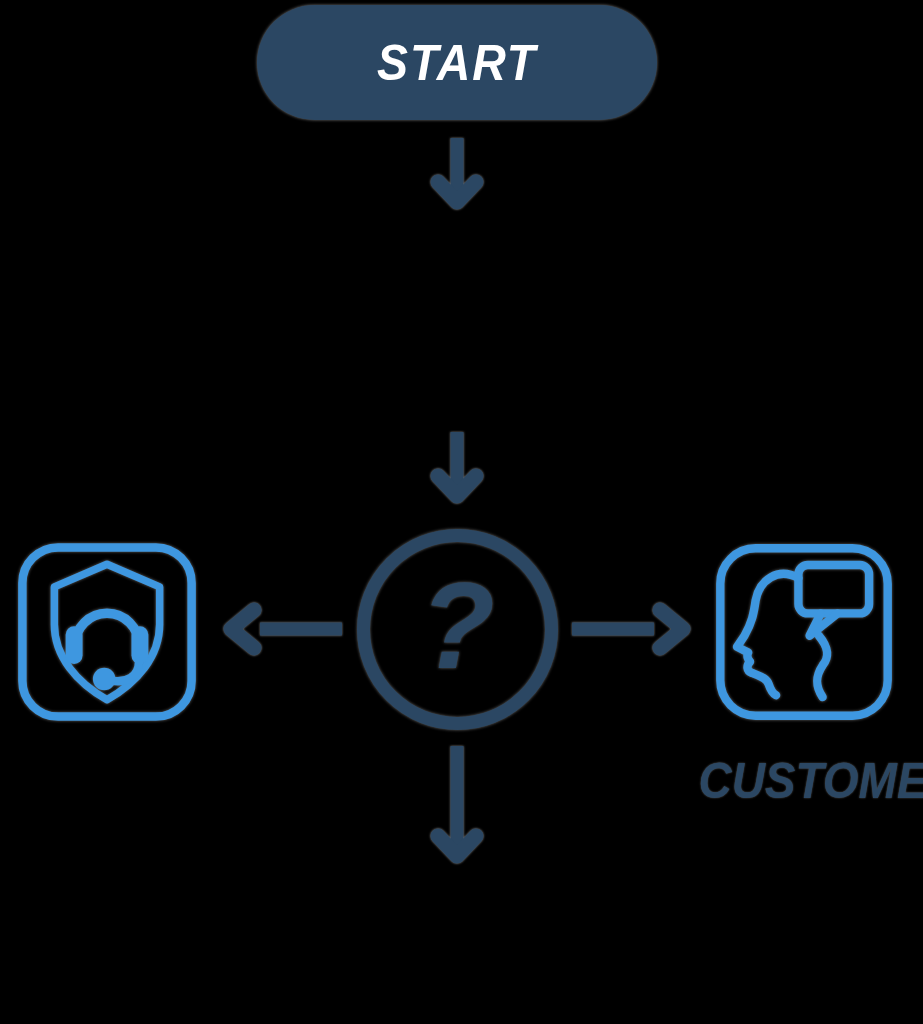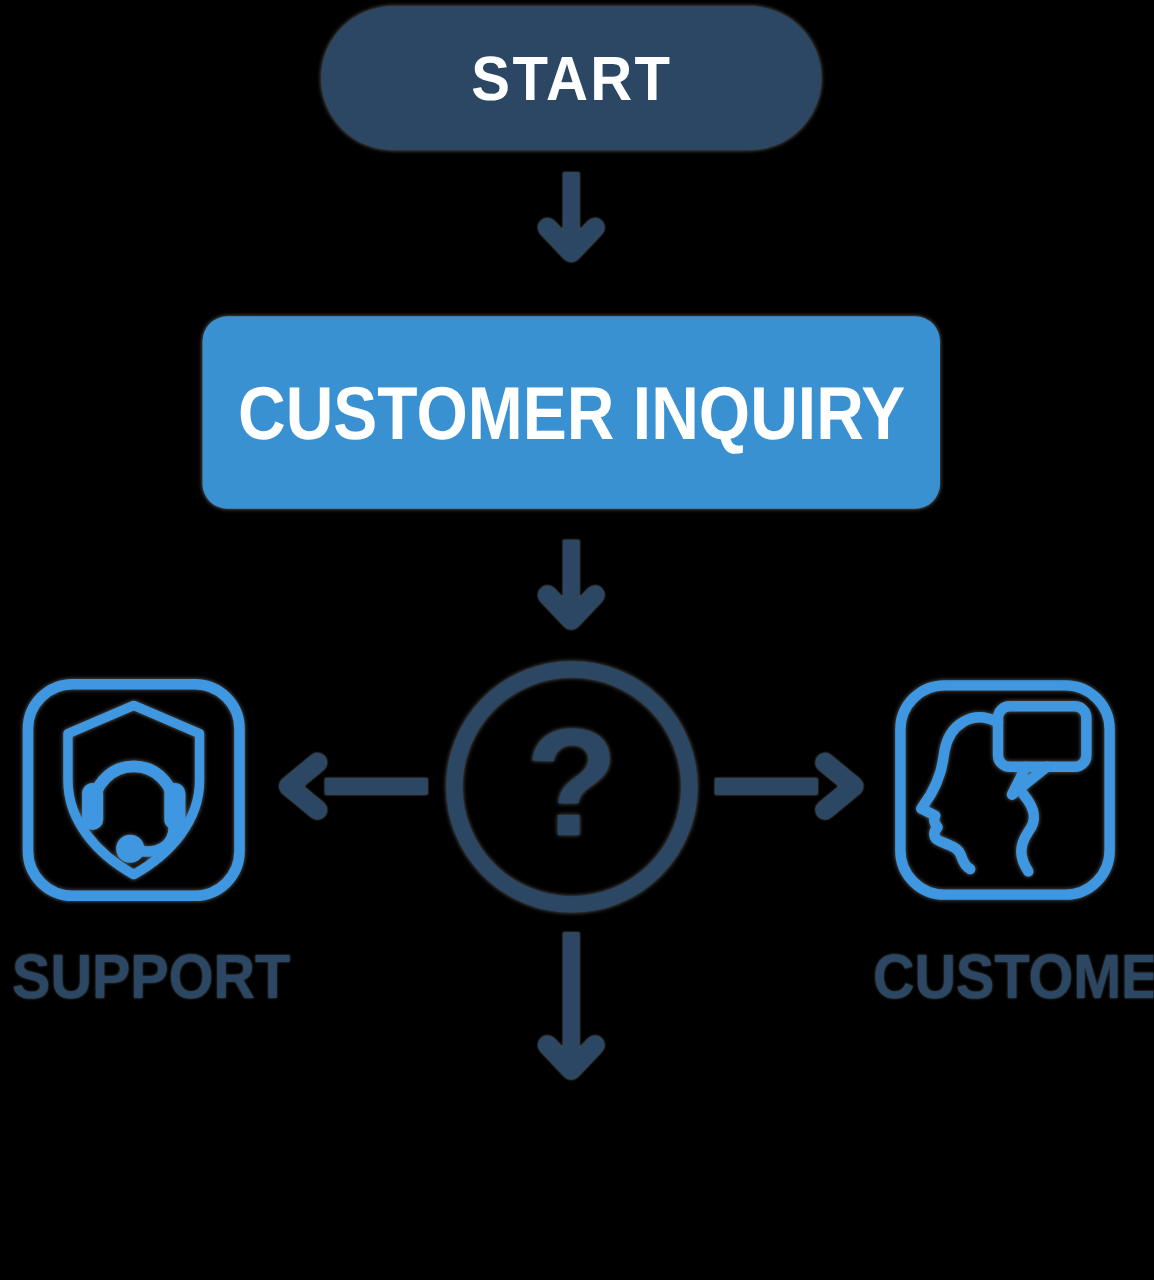--- a/index.html
+++ b/index.html
@@ -13,20 +13,21 @@
   body{
     background:var(--background);
     font-family:"Liberation Sans", sans-serif;
   }
   .stage{
     position:relative;
     width:923px;
     height:1024px;
     background:var(--background);
     overflow:hidden;
+    font-style:italic;
   }
   .node-text{
     display:inline-block;
     color:var(--white);
     font-weight:bold;
     white-space:nowrap;
   }
   .pill{
     position:absolute;
     background:var(--navy);
@@ -80,23 +81,20 @@
 
   <div class="pill start-pill">
     <span class="node-text">START</span>
   </div>
 
   <svg class="arrow" style="left:427px;top:136px;" width="60" height="86" viewBox="0 0 60 86">
     <line class="shaft" x1="30" y1="2" x2="30" y2="60"></line>
     <polyline class="head" points="11,46 30,66 49,46"></polyline>
   </svg>
 
-  <div class="inquiry-box">
-    <span class="node-text">CUSTOMER INQUIRY</span>
-  </div>
 
   <svg class="arrow" style="left:427px;top:430px;" width="60" height="86" viewBox="0 0 60 86">
     <line class="shaft" x1="30" y1="2" x2="30" y2="60"></line>
     <polyline class="head" points="11,46 30,66 49,46"></polyline>
   </svg>
 
   <div class="decision-circle">
     <span class="q-mark">?</span>
   </div>
 
@@ -112,23 +110,20 @@
 
   <svg class="side-icon" style="left:13px;top:538px;" width="188" height="188" viewBox="0 0 100 100">
     <rect class="frame" x="5" y="5" width="90" height="90" rx="19"></rect>
     <path class="glyph" stroke-width="4" d="M50,14 L78,26 L78,46 C78,63 66,77 50,86 C34,77 22,63 22,46 L22,26 Z"></path>
     <path class="glyph" stroke-width="5" d="M33,57 A17,17 0 1 1 67,57"></path>
     <rect class="glyph-fill" x="28" y="47" width="9" height="20" rx="4.5"></rect>
     <rect class="glyph-fill" x="63" y="47" width="9" height="20" rx="4.5"></rect>
     <path class="glyph" stroke-width="4.5" d="M67,66 C67,74 60,77 53,76"></path>
     <circle class="glyph-fill" cx="48.5" cy="75" r="6"></circle>
   </svg>
-  <div class="side-label" style="left:0px;top:752px;width:212px;">
-    <span class="node-text">SUPPORT</span>
-  </div>
 
   <svg class="side-icon" style="left:711px;top:539px;" width="186" height="186" viewBox="0 0 100 100">
     <rect class="frame" x="5" y="5" width="90" height="90" rx="19"></rect>
     <rect class="glyph" stroke-width="4.5" x="47" y="14" width="38" height="26" rx="5"></rect>
     <path class="glyph" stroke-width="4.5" d="M59,40 L53,52 L68,40"></path>
     <path class="glyph" stroke-width="4.5" d="M47,21 C36,15 26,22 24,33 C23,40 22,45 18,52 L14,58 L20,61 C19,63 20,65 21,66 C19,68 19,71 22,72 C27,74 30,75 31,78 C32,81 33,83 35,84"></path>
     <path class="glyph" stroke-width="4.5" d="M58,52 C63,58 64,63 60,68 C56,74 56,79 60,85"></path>
   </svg>
   <div class="side-label" style="left:687px;top:752px;width:236px;">
     <span class="node-text">CUSTOMER</span>

